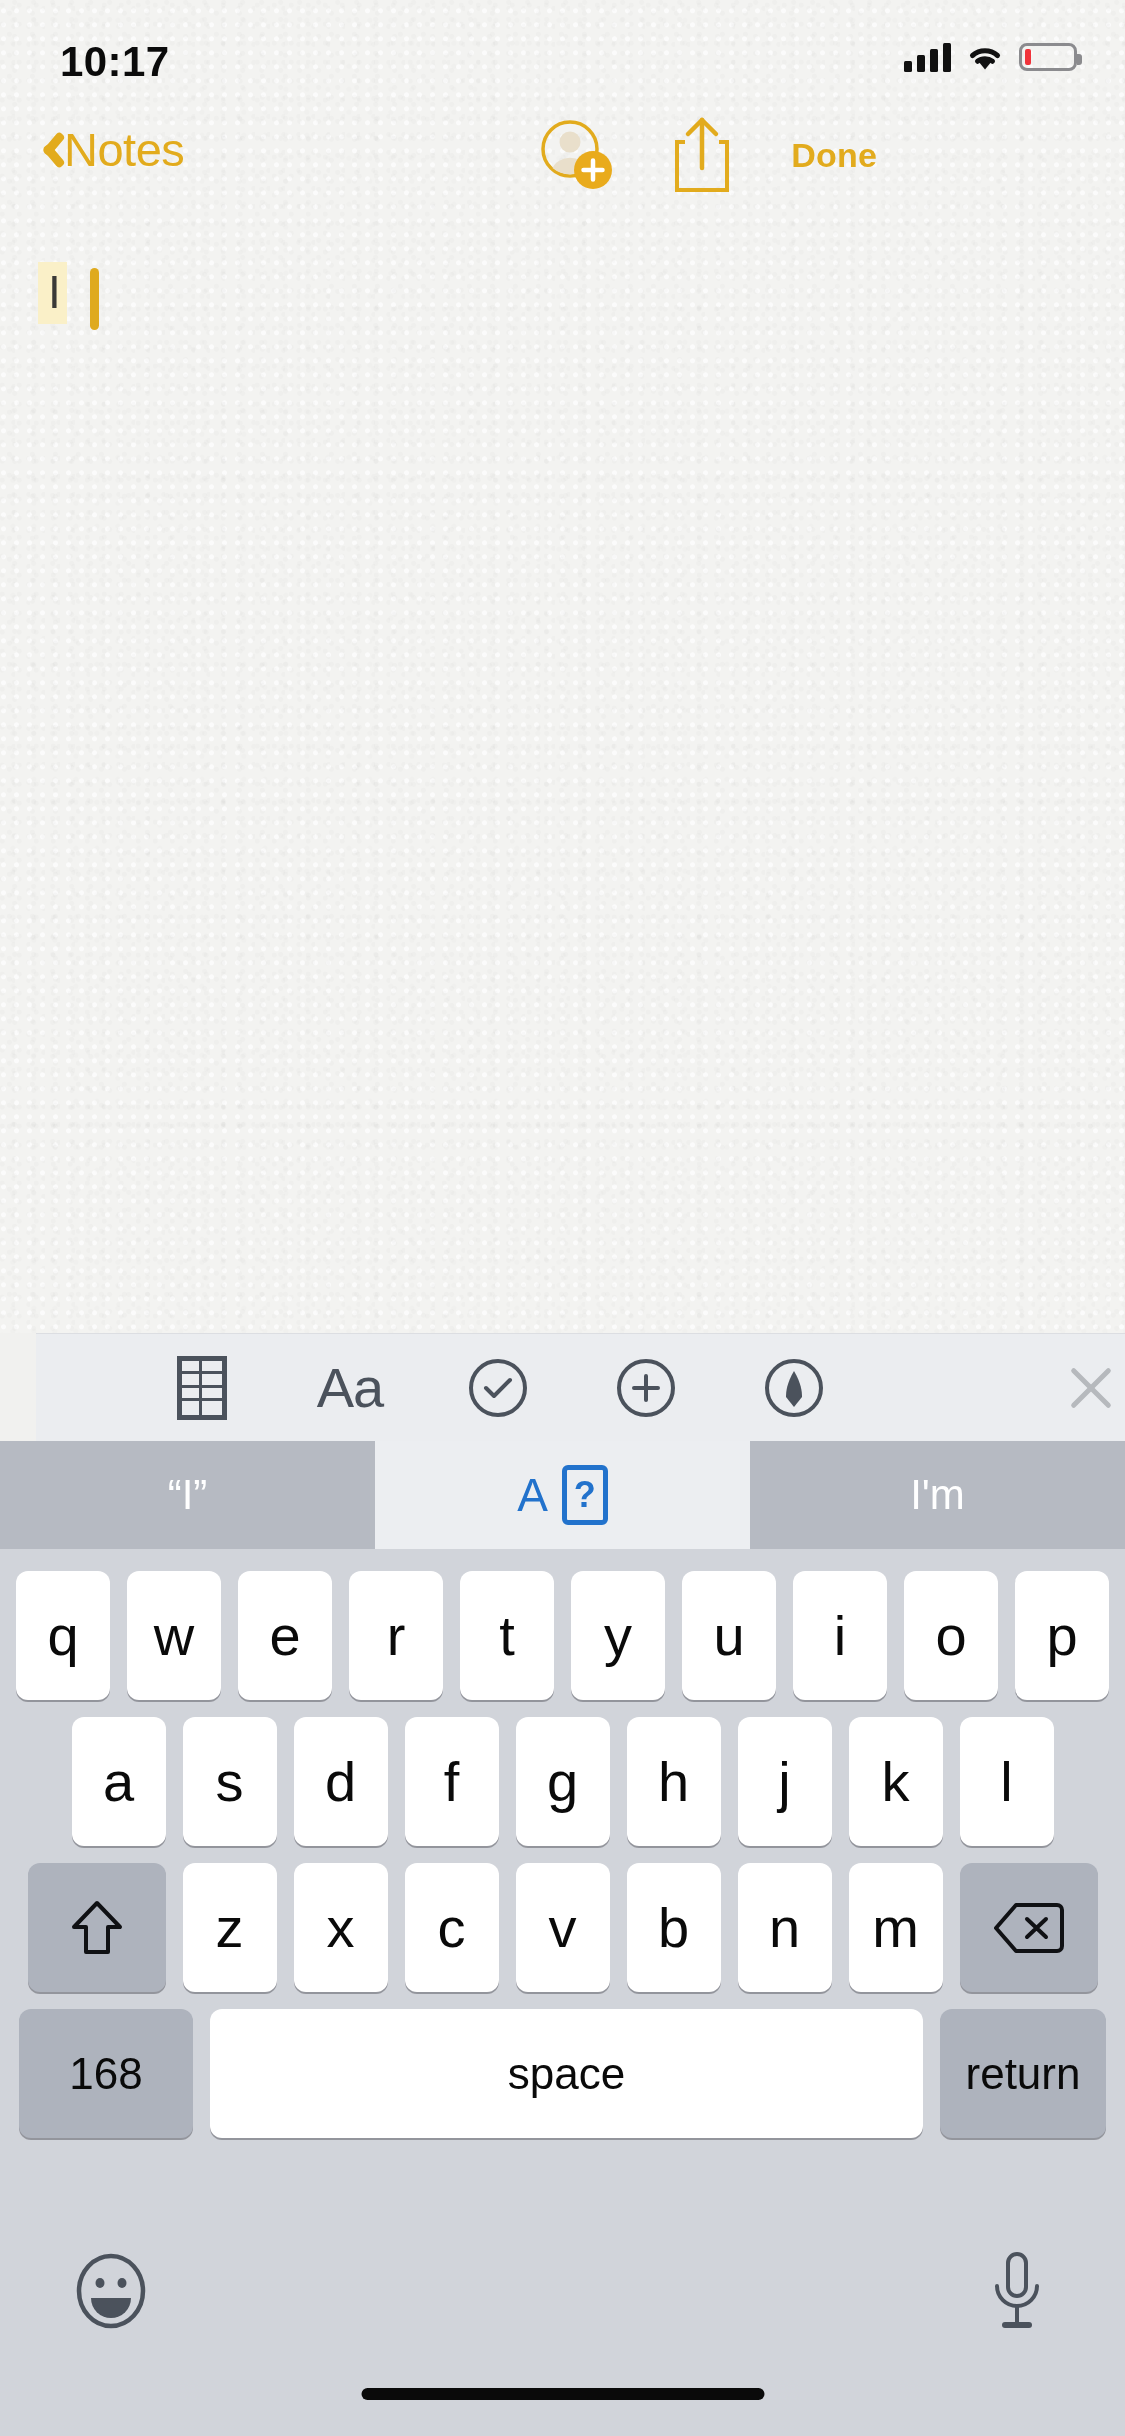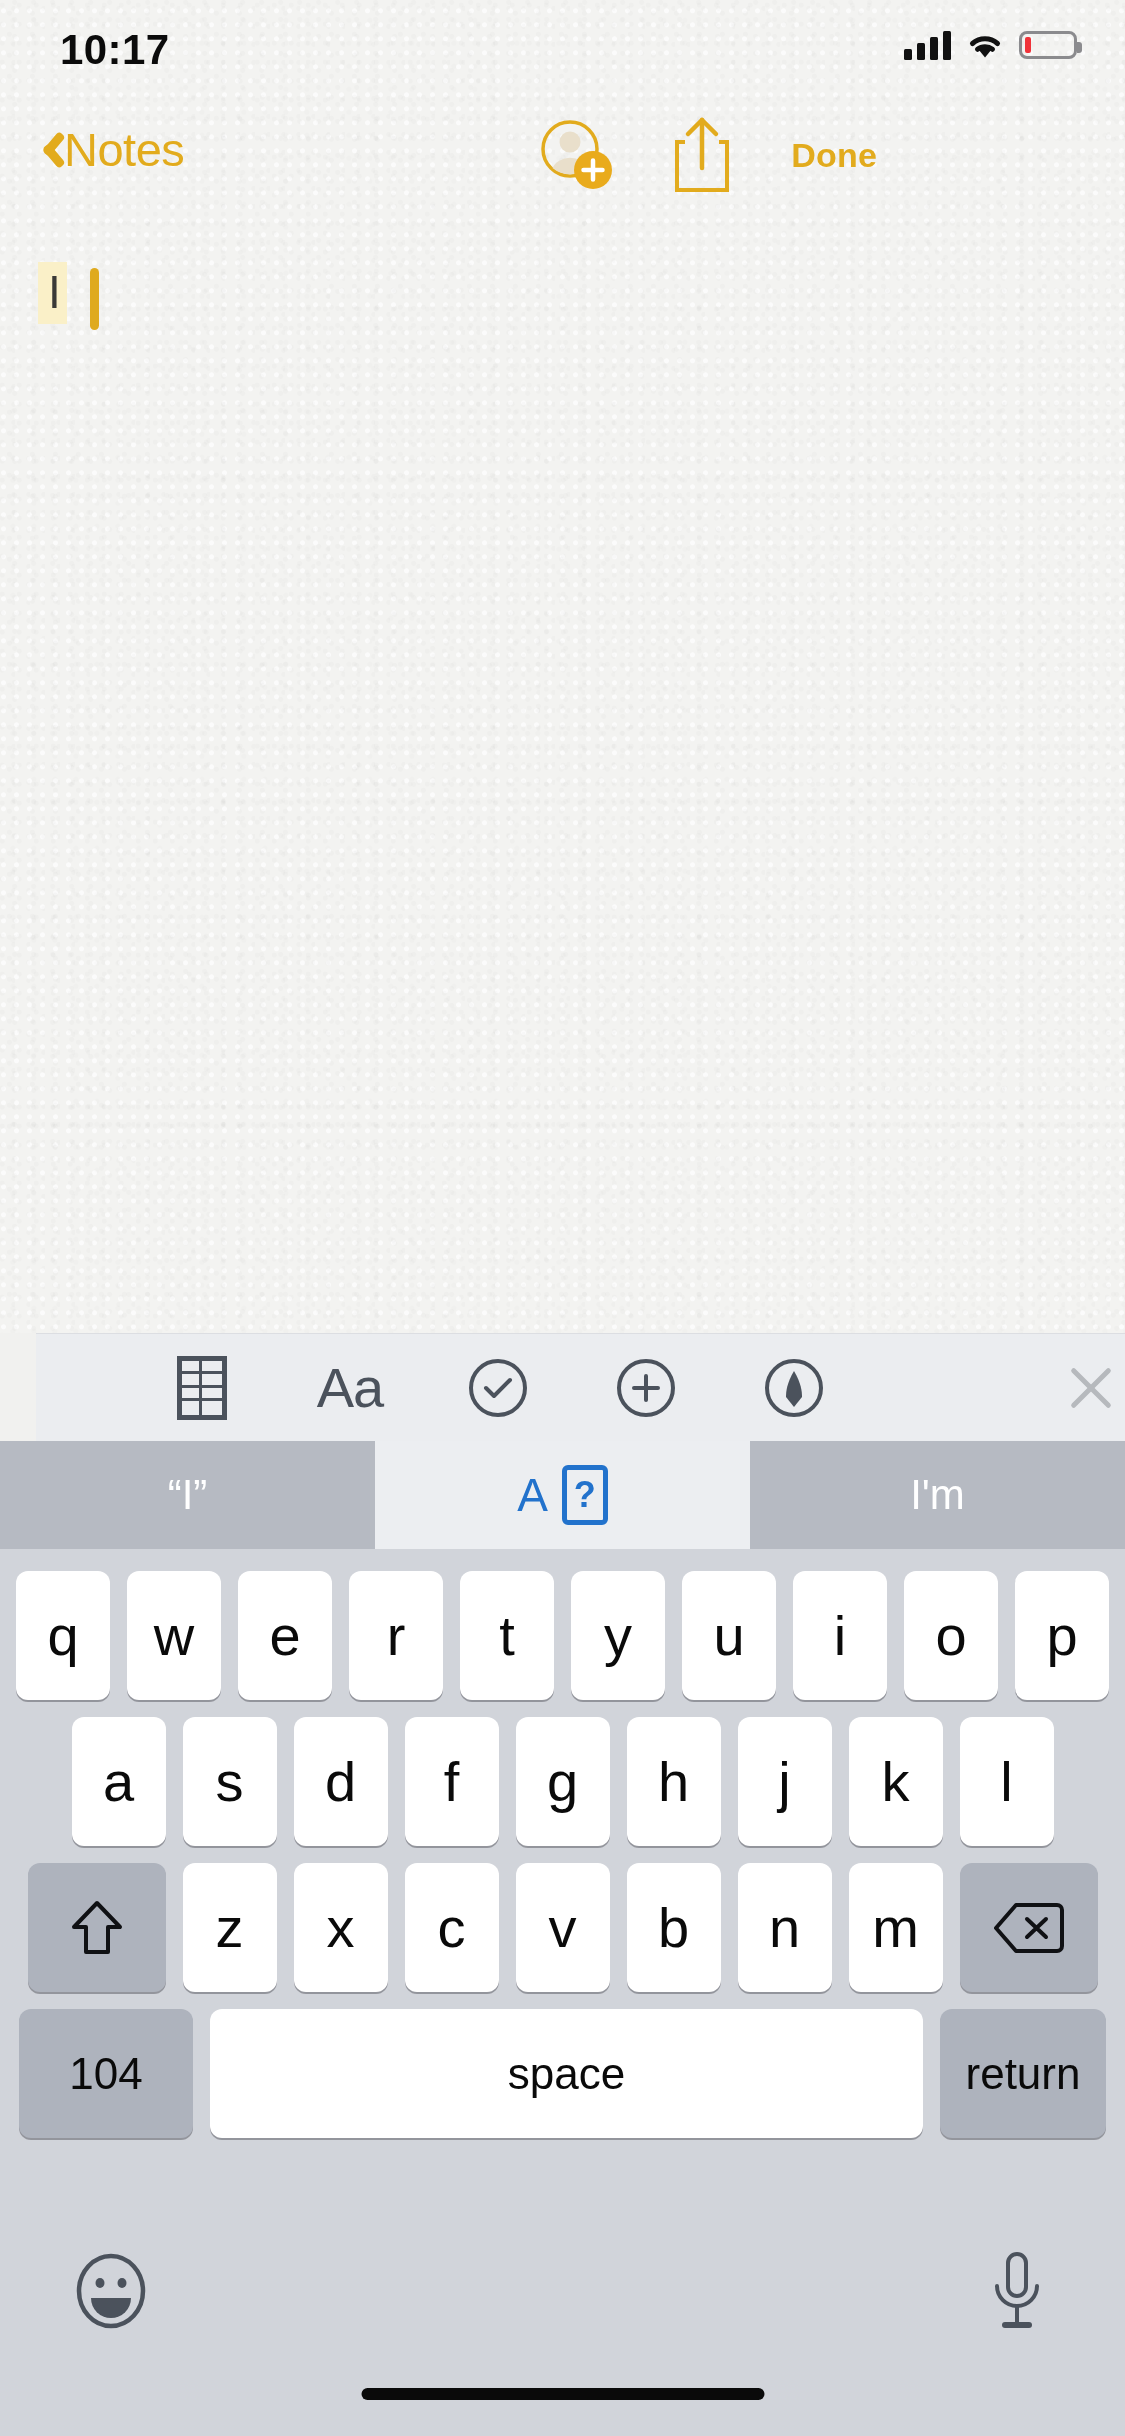--- a/index.html
+++ b/index.html
@@ -21,21 +21,21 @@
       radial-gradient(circle at 41% 63%, rgba(0,0,0,.014) 0 2px, transparent 3px),
       radial-gradient(circle at 77% 14%, rgba(0,0,0,.015) 0 2px, transparent 3px),
       radial-gradient(circle at 61% 88%, rgba(0,0,0,.013) 0 2px, transparent 3px),
       radial-gradient(circle at 92% 47%, rgba(0,0,0,.015) 0 2px, transparent 3px),
       radial-gradient(circle at 27% 77%, rgba(255,255,255,.7) 0 2px, transparent 3px);
     background-size: 17px 19px, 23px 21px, 19px 17px, 21px 23px, 15px 18px, 13px 14px;
   }
 
   
   .statusbar {
-    position:absolute; left:0; top:0; width:1125px; height:100px; z-index:5;
+    position:absolute; left:0; top:12px; width:1125px; height:100px; z-index:5;
   }
   .status-time {
     position:absolute; left:60px; top:26px; width:200px;
     font-size:42px; font-weight:bold; color:#0b0b0b; letter-spacing:.4px;
   }
   .status-right { position:absolute; right:48px; top:30px; display:flex; align-items:center; gap:16px; }
   .signal { display:flex; align-items:flex-end; gap:5px; height:30px; }
   .signal i { display:block; width:8px; background:#111; border-radius:1.5px; }
   .signal i:nth-child(1){ height:11px; }
   .signal i:nth-child(2){ height:17px; }
@@ -315,21 +315,21 @@
         <span class="del-ic">
           <svg width="70" height="52" viewBox="0 0 70 52">
             <path d="M22 3 H63 a5 5 0 0 1 5 5 V44 a5 5 0 0 1 -5 5 H22 L2 26 Z" fill="none" stroke="#101114" stroke-width="4" stroke-linejoin="round"></path>
             <path d="M33 17 L52 35 M52 17 L33 35" stroke="#101114" stroke-width="4" stroke-linecap="round"></path>
           </svg>
         </span>
       </div>
     </div>
 
     <div class="krow r4">
-      <div class="key dark num">104</div>
+      <div class="key dark num">168</div>
       <div class="key space">space</div>
       <div class="key dark ret">return</div>
     </div>
   </div>
 
   <div class="kbbottom">
     <span class="emoji-ic">
       <svg width="78" height="78" viewBox="0 0 78 78">
         <ellipse cx="39" cy="39" rx="32" ry="35" fill="none" stroke="#4b525c" stroke-width="4.5"></ellipse>
         <ellipse cx="28" cy="31" rx="4.5" ry="5" fill="#4b525c"></ellipse>

